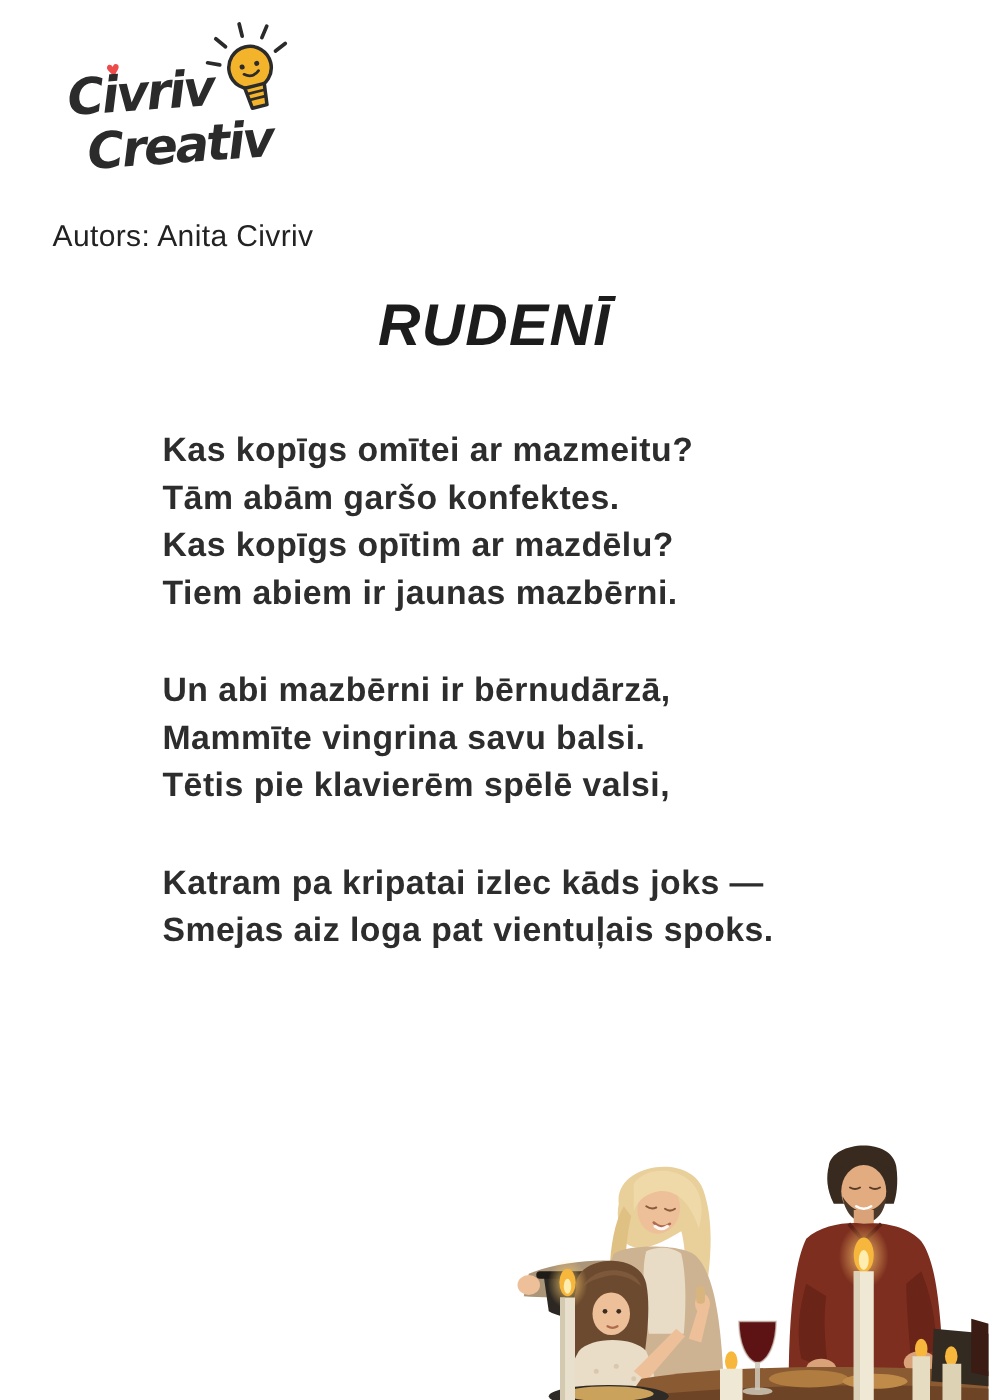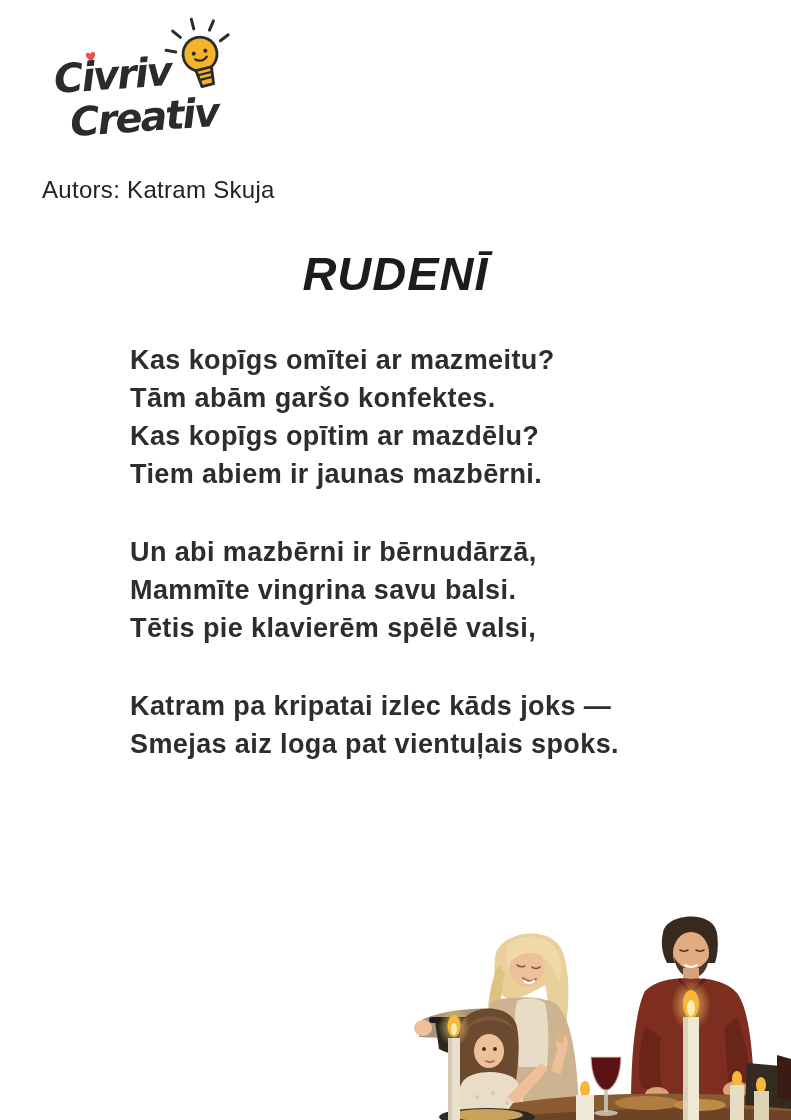--- a/index.html
+++ b/index.html
@@ -36,21 +36,21 @@
   .logo-bulb { position:absolute; left:104px; top:2px; }
 
   
   .author {
     position:absolute; left:42px; top:176px;
     font-size:24px; color:#222222; letter-spacing:0.3px;
   }
 
   
   .poem-title {
-    position:absolute; left:0; top:246px; width:791px;
+    position:absolute; left:0; top:232px; width:791px;
     text-align:center;
     font-size:47px; font-weight:bold; font-style:italic;
     letter-spacing:1px; color:#1c1c1c;
   }
 
   
   .poem-body { position:absolute; left:130px; top:341px; width:560px;font-weight:bold; }
   .stanza { margin-bottom:40px; }
   .poem-line {
     font-size:27px; line-height:38px;
@@ -90,21 +90,21 @@
         <circle cx="39" cy="42" r="2" fill="#2b2b2b"></circle>
         <circle cx="51" cy="42" r="2" fill="#2b2b2b"></circle>
         <path d="M39,48 Q45,53 51,48" stroke="#2b2b2b" stroke-width="2.2" fill="none" stroke-linecap="round"></path>
       </g>
     </svg>
     <span class="logo-heart">♥</span>
     <div class="logo-line logo-line1">Civriv</div>
     <div class="logo-line logo-line2">Creativ</div>
   </div>
 
-  <div class="author">Autors: Katram Skuja</div>
+  <div class="author">Autors: Anita Civriv</div>
 
   <h1 class="poem-title">RUDENĪ</h1>
 
   <div class="poem-body">
     <div class="stanza">
       <div class="poem-line">Kas kopīgs omītei ar mazmeitu?</div>
       <div class="poem-line">Tām abām garšo konfektes.</div>
       <div class="poem-line">Kas kopīgs opītim ar mazdēlu?</div>
       <div class="poem-line">Tiem abiem ir jaunas mazbērni.</div>
     </div>

